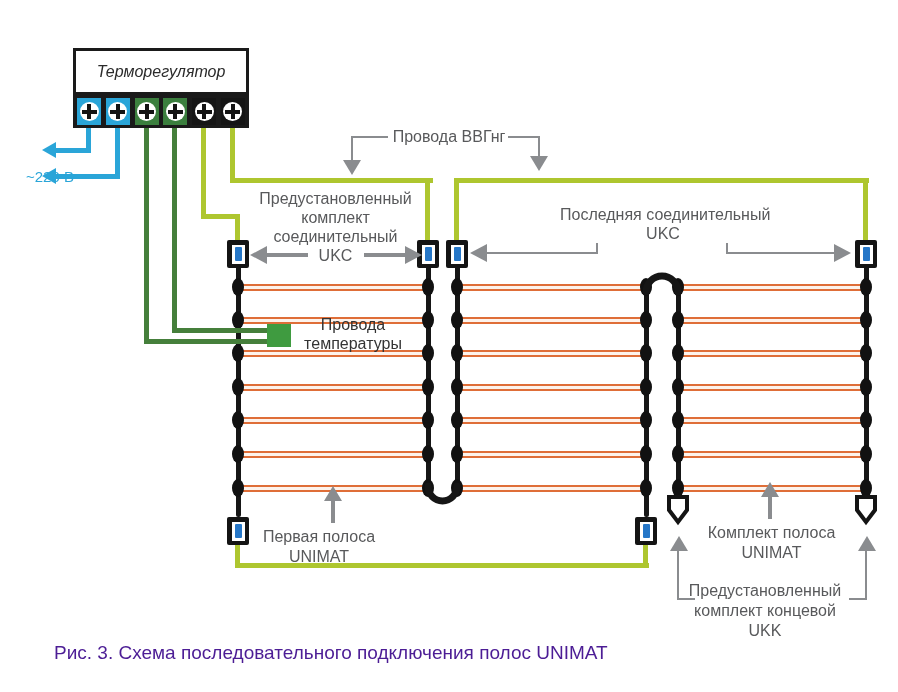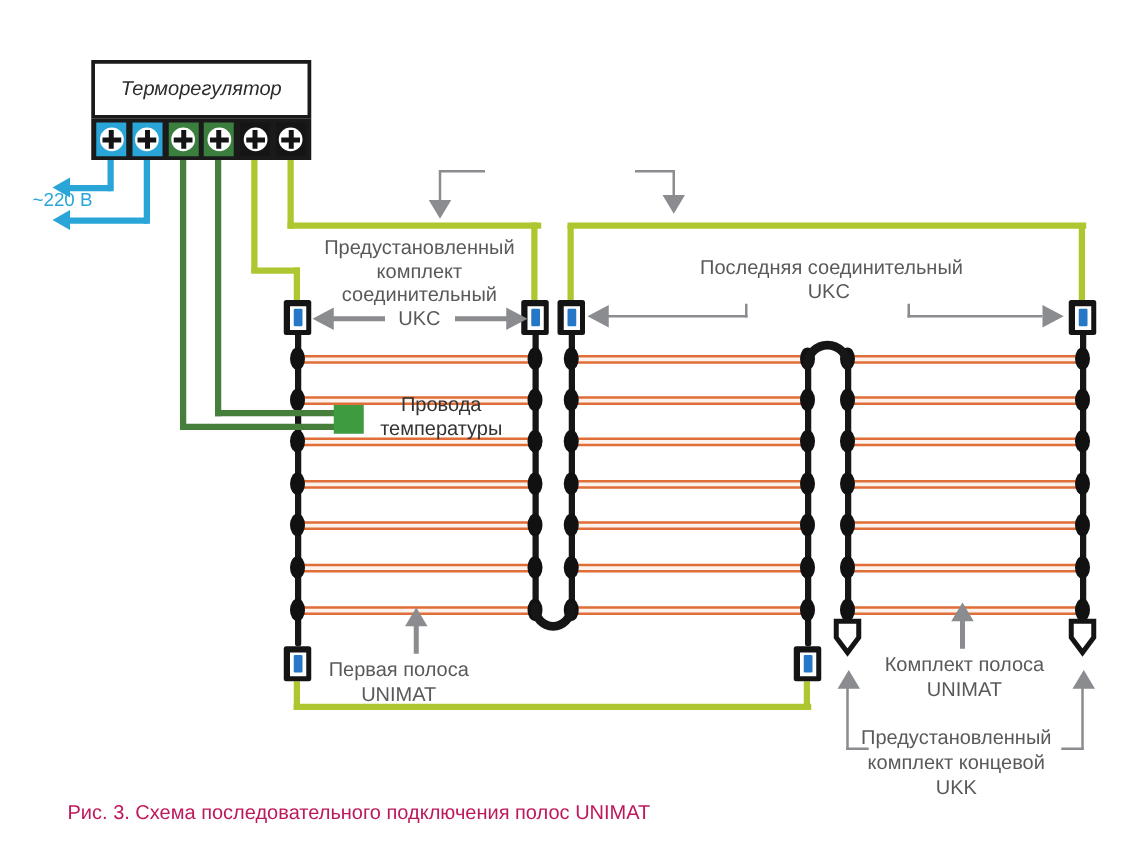--- a/index.html
+++ b/index.html
@@ -33,22 +33,22 @@
   #thermo-bar{position:absolute;left:73px;top:95px;width:176px;height:33px;background:#1a1a1a;z-index:6;}
   #terminals{position:absolute;left:4px;top:3px;width:168px;height:27px;display:flex;justify-content:space-between;}
   .term{width:24px;height:27px;display:flex;align-items:center;justify-content:center;}
   .screw{width:19px;height:19px;background:#fff;border-radius:50%;position:relative;}
   .screw .pv{position:absolute;left:7.5px;top:2px;width:4px;height:15px;background:#141414;}
   .screw .ph{position:absolute;left:2px;top:7.5px;width:15px;height:4px;background:#141414;}
   
   .lbl{position:absolute;color:var(--lgray);font-size:16px;line-height:19px;text-align:center;white-space:nowrap;z-index:10;}
   .lbl.dark{color:#333;}
   #sensor-sq{position:absolute;left:267px;top:324px;width:24px;height:23px;background:var(--sensor);z-index:6;}
-  #voltage-label{position:absolute;left:26px;top:152px;color:var(--blue);font-size:15px;z-index:10;white-space:nowrap;}
-  #caption{position:absolute;left:54px;top:642px;font-size:16px;color:#be185d;z-index:10;white-space:nowrap;}
+  #voltage-label{position:absolute;left:26px;top:168px;color:var(--blue);font-size:15px;z-index:10;white-space:nowrap;}
+  #caption{position:absolute;left:54px;top:642px;font-size:19px;color:#4c1d95;z-index:10;white-space:nowrap;}
 </style>
 </head>
 <body>
 
 <div id="stage" style="--lime: #aec62f; --blue: #2aa5d8; --green: #457f3b; --orange: #df6e38; --bus: #161616; --cblue: #2677c8; --sensor: #3f9b40; --lgray: #58595b; --agray: #8a8c8f;">
 
   <div id="thermo-box">
     <span>Терморегулятор</span>
   </div>
   <div id="thermo-bar">
@@ -221,20 +221,21 @@
       </div>
     </div>
 
   <svg id="overlay" width="898" height="692">
     <path d="M646 292 A16 16 0 0 1 678 292" stroke="#161616" stroke-width="7" fill="none" stroke-linecap="round"></path>
     <path d="M428 486 A14.5 15 0 0 0 457 486" stroke="#161616" stroke-width="7" fill="none" stroke-linecap="round"></path>
   <path d="M669 497 h18 v13 l-9 12 l-9 -12 z" fill="#fff" stroke="#141414" stroke-width="4"></path>
       <path d="M857 497 h18 v13 l-9 12 l-9 -12 z" fill="#fff" stroke="#141414" stroke-width="4"></path>
     </svg>
 
+  <div class="lbl" style="left:370px;top:127px;width:158px;">Провода ВВГнг</div>
   <div class="gline" style="left:352px;top:136px;width:36px;height:2px;"></div>
   <div class="gline" style="left:351px;top:136px;width:2px;height:24px;"></div>
   <div class="tri tri-gray-down" style="left:343px;top:160px;"></div>
   <div class="gline" style="left:508px;top:136px;width:32px;height:2px;"></div>
   <div class="gline" style="left:538px;top:136px;width:2px;height:20px;"></div>
   <div class="tri tri-gray-down" style="left:530px;top:156px;"></div>
 
   <div class="lbl" style="left:238px;top:189px;width:195px;">
     <div>Предустановленный</div>
     <div>комплект</div>

